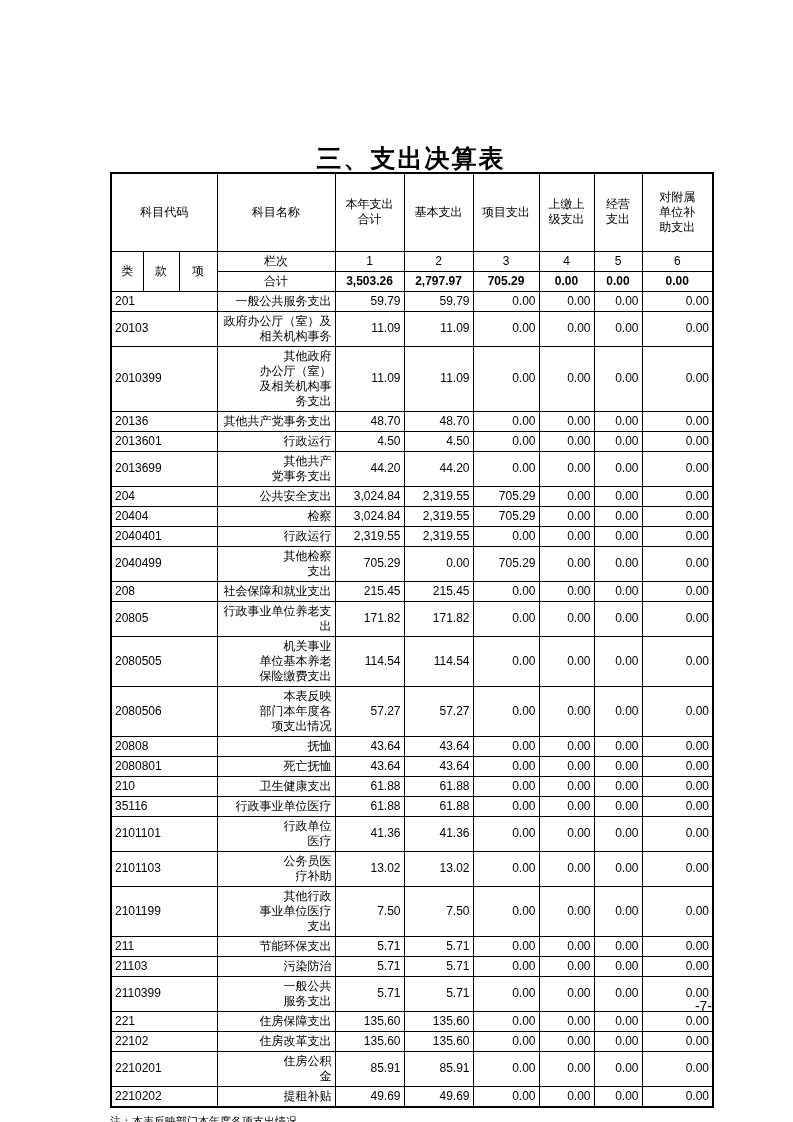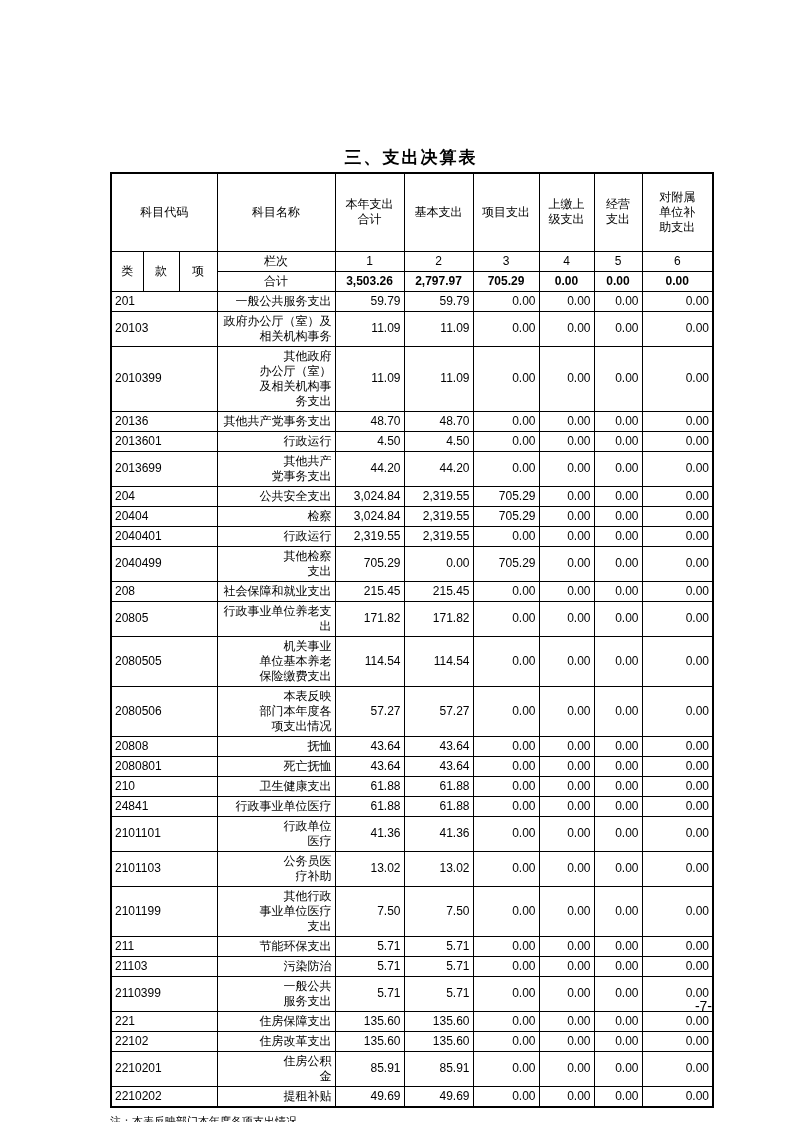--- a/index.html
+++ b/index.html
@@ -16,21 +16,21 @@
   }
   .content {
     position: absolute;
     left: 110px;
     top: 0;
     width: 602px;
   }
   .doc-title {
     margin-top: 146px;
     text-align: center;
-    font-size: 17px;
+    font-size: 25px;
     font-weight: bold;
     letter-spacing: 2px;
     line-height: 24px;
   }
   .meta-line1 {
     margin-top: 9px;
     text-align: right;
     font-size: 12.5px;
     line-height: 15px;
   }
@@ -306,21 +306,21 @@
             <td colspan="3" class="code-cell">210</td>
             <td class="name-cell">卫生健康支出</td>
             <td class="num">61.88</td>
             <td class="num">61.88</td>
             <td class="num">0.00</td>
             <td class="num">0.00</td>
             <td class="num">0.00</td>
             <td class="num">0.00</td>
           </tr>
           <tr>
-            <td colspan="3" class="code-cell">24841</td>
+            <td colspan="3" class="code-cell">35116</td>
             <td class="name-cell">行政事业单位医疗</td>
             <td class="num">61.88</td>
             <td class="num">61.88</td>
             <td class="num">0.00</td>
             <td class="num">0.00</td>
             <td class="num">0.00</td>
             <td class="num">0.00</td>
           </tr>
           <tr>
             <td colspan="3" class="code-cell">2101101</td>

